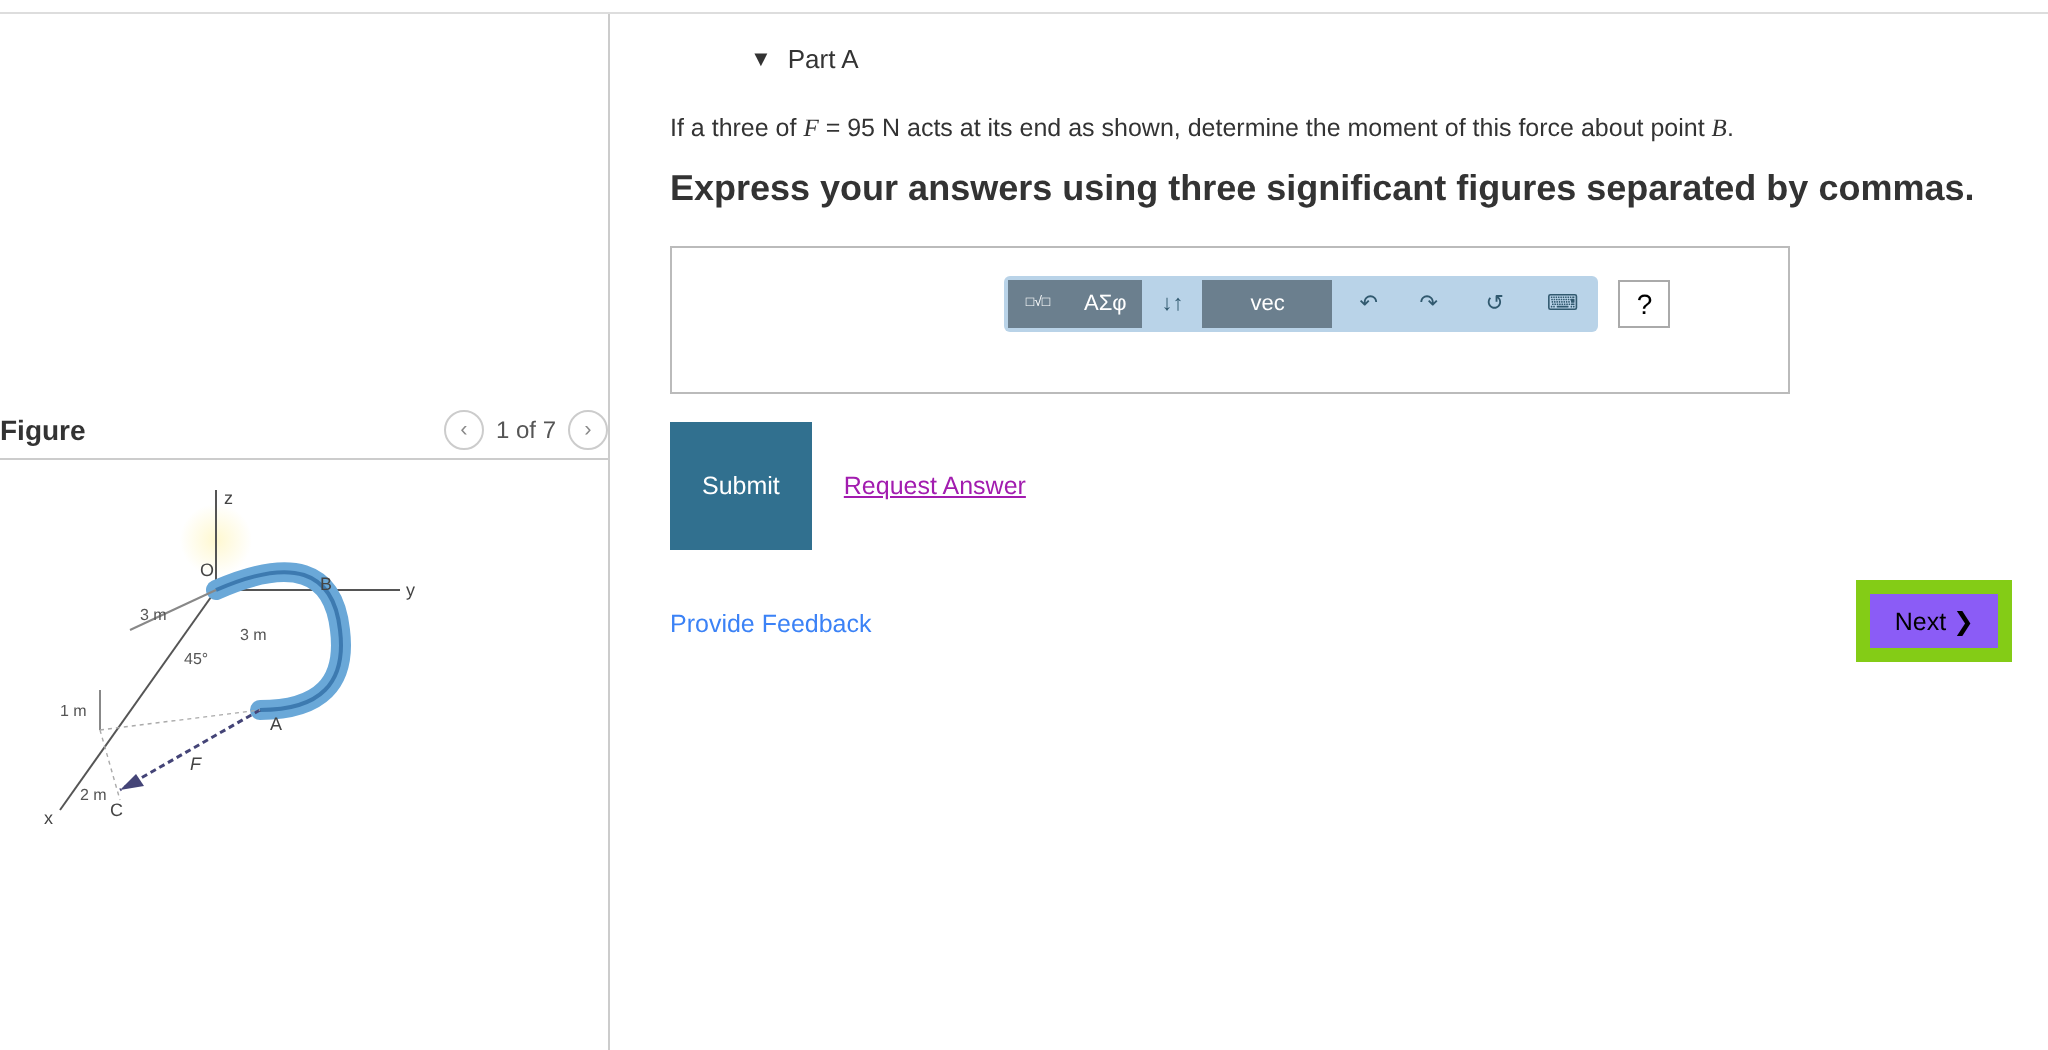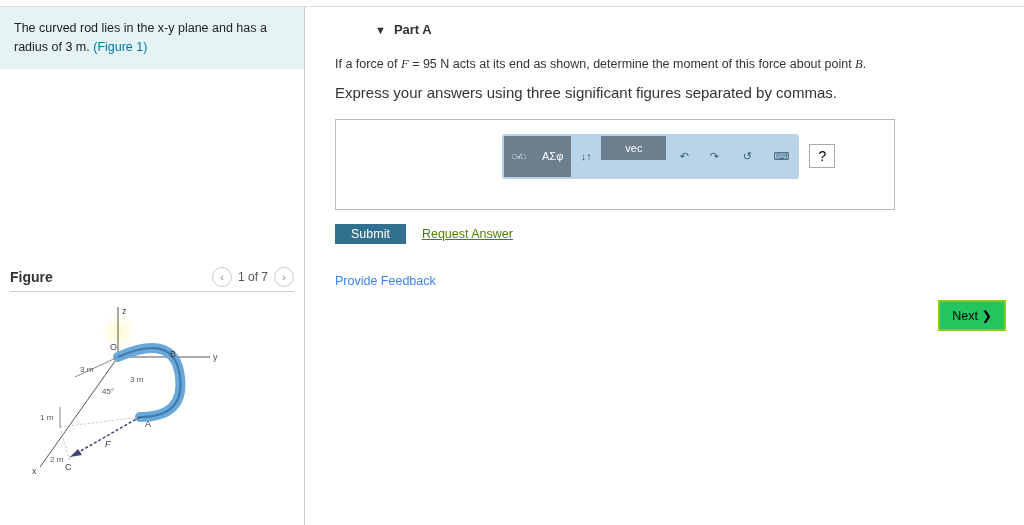--- a/index.html
+++ b/index.html
@@ -2,59 +2,56 @@
 <html><head>
 <meta charset="utf-8">
 <style>
 * { box-sizing: border-box; margin: 0; padding: 0; }
 body { font-family: Arial, sans-serif; font-size: 13px; color: #333; background: #fff; width: 1024px; height: 525px; overflow: hidden; }
 .container { display: flex; height: 100%; border-top: 1px solid #ddd; margin-top: 6px; }
 .left-col { width: 305px; border-right: 1px solid #ccc; padding: 0; }
 .right-col { flex: 1; padding: 15px 30px; position: relative; }
 .intro-box { background: #e6f3f5; padding: 12px 14px; font-size: 12.5px; line-height: 1.5; color: #222; }
 .intro-box .fig-link { color: #0077aa; }
-.figure-section { margin-top: 190px; padding: 8px 10px; }
+.figure-section { margin-top: 190px; padding: 8px 0; }
 .figure-header { display: flex; align-items: center; justify-content: space-between; border-bottom: 1px solid #ccc; padding-bottom: 4px; }
 .figure-title { font-weight: bold; font-size: 14px; }
 .figure-nav { display: flex; align-items: center; gap: 6px; font-size: 12px; color: #555; }
 .nav-btn { width: 20px; height: 20px; border: 1px solid #ccc; border-radius: 50%; background: #fff; display: flex; align-items: center; justify-content: center; font-size: 11px; color: #888; cursor: pointer; }
 .figure-img { margin-top: 10px; width: 230px; height: 180px; position: relative; }
 .part-header { display: flex; align-items: center; gap: 8px; margin-bottom: 18px; margin-left: 40px; }
 .part-arrow { font-size: 11px; }
-.part-title { font-weight: bold; font-size: 13px; }
+.part-title { font-weight: normal; font-size: 13px; }
 .question-text { font-size: 12.5px; margin-bottom: 10px; line-height: 1.5; }
 .question-text .var { font-style: italic; font-family: 'Times New Roman', serif; }
-.instruct { font-weight: normal; font-size: 15px; margin-bottom: 18px; }
+.instruct { font-weight: bold; font-size: 18px; margin-bottom: 18px; }
 .answer-box { border: 1px solid #bbb; width: 560px; padding: 14px 16px 16px; }
 .toolbar { display: flex; align-items: center; gap: 4px; margin-bottom: 14px; margin-left: 150px; }
 .tool-group { display: flex; background: #b9d3e8; border-radius: 3px; padding: 2px; gap: 0; }
-.tool-btn { background: #6b7f8e; color: #fff; border: none; padding: 4px 8px; font-size: 11px; cursor: pointer; min-width: 30px; height: 41px; display: flex; align-items: center; justify-content: center; }
+.tool-btn { background: #6b7f8e; color: #fff; border: none; padding: 4px 8px; font-size: 11px; cursor: pointer; min-width: 30px; height: 24px; display: flex; align-items: center; justify-content: center; }
 .tool-btn.light { background: #b9d3e8; color: #31596f; }
 .tool-btn.sep { margin-left: 3px; }
 .vec-btn { background: #6b7f8e; color:#fff; padding: 4px 24px; height:24px; border:none; font-size:11px; cursor:pointer;}
 .help-btn { background: #fff; border: 1px solid #aaa; width: 26px; height: 24px; font-size: 14px; cursor: pointer; margin-left: 6px; }
 .answer-row { display: flex; align-items: center; gap: 8px; }
 .answer-label { font-family: 'Times New Roman', serif; font-size: 14px; }
 .answer-input { width: 130px; height: 26px; border: 1px solid #888; padding: 2px 4px; }
 .unit { font-size: 13px; margin-left: auto; margin-right: 10px; }
 .submit-row { margin-top: 14px; display: flex; align-items: center; gap: 16px; }
-.submit-btn { background: #31708f; color: #fff; border: none; padding: 3px 16px; font-size: 12.5px; cursor: pointer; }
-.request-link { color: #4d7c0f; font-size: 12.5px; text-decoration: underline; cursor: pointer; text-align: right; }
+.submit-btn { background: #31708f; color: #fff; border: none; padding: 25px 16px; font-size: 12.5px; cursor: pointer; }
+.request-link { color: #a21caf; font-size: 12.5px; text-decoration: underline; cursor: pointer; text-align: right; }
 .feedback-link { color: #3b82f6; font-size: 12.5px; margin-top: 30px; display: inline-block; cursor: pointer; }
-.next-btn { position: absolute; right: 18px; bottom: 200px; border: 2px solid #84cc16; background: #22c55e; padding: 6px 12px; font-size: 12.5px; cursor: pointer; }
+.next-btn { position: absolute; right: 18px; bottom: 200px; border: 7px solid #84cc16; background: #8b5cf6; padding: 6px 12px; font-size: 12.5px; cursor: pointer; }
 svg.diagram { width: 100%; height: 100%; }
 </style>
 </head>
 <body>
 
 <div class="container">
   <div class="left-col">
-    <div class="intro-box">
-      <span>The curved rod lies in the x-y plane and has a radius of 3 </span><span>m</span><span>. </span><span class="fig-link">(Figure 1)</span>
-    </div>
 
     <div class="figure-section">
       <div class="figure-header">
         <span class="figure-title">Figure</span>
         <div class="figure-nav">
           <button class="nav-btn">‹</button>
           <span>1 of 7</span>
           <button class="nav-btn">›</button>
         </div>
       </div>
@@ -96,21 +93,21 @@
     </div>
   </div>
 
   <div class="right-col">
     <div class="part-header">
       <span class="part-arrow">▼</span>
       <span class="part-title">Part A</span>
     </div>
 
     <div class="question-text">
-      <span>If a force of </span><span class="var">F</span><span> = 95 </span><span>N</span><span> acts at its end as shown, determine the moment of this force about point </span><span class="var">B</span><span>.</span>
+      <span>If a three of </span><span class="var">F</span><span> = 95 </span><span>N</span><span> acts at its end as shown, determine the moment of this force about point </span><span class="var">B</span><span>.</span>
     </div>
     <div class="instruct">Express your answers using three significant figures separated by commas.</div>
 
     <div class="answer-box">
       <div class="toolbar">
         <div class="tool-group">
           <button class="tool-btn">
               <span style="font-size:7px;">□</span>
               <sup style="font-size:7px;">√□</sup>
             </button>

